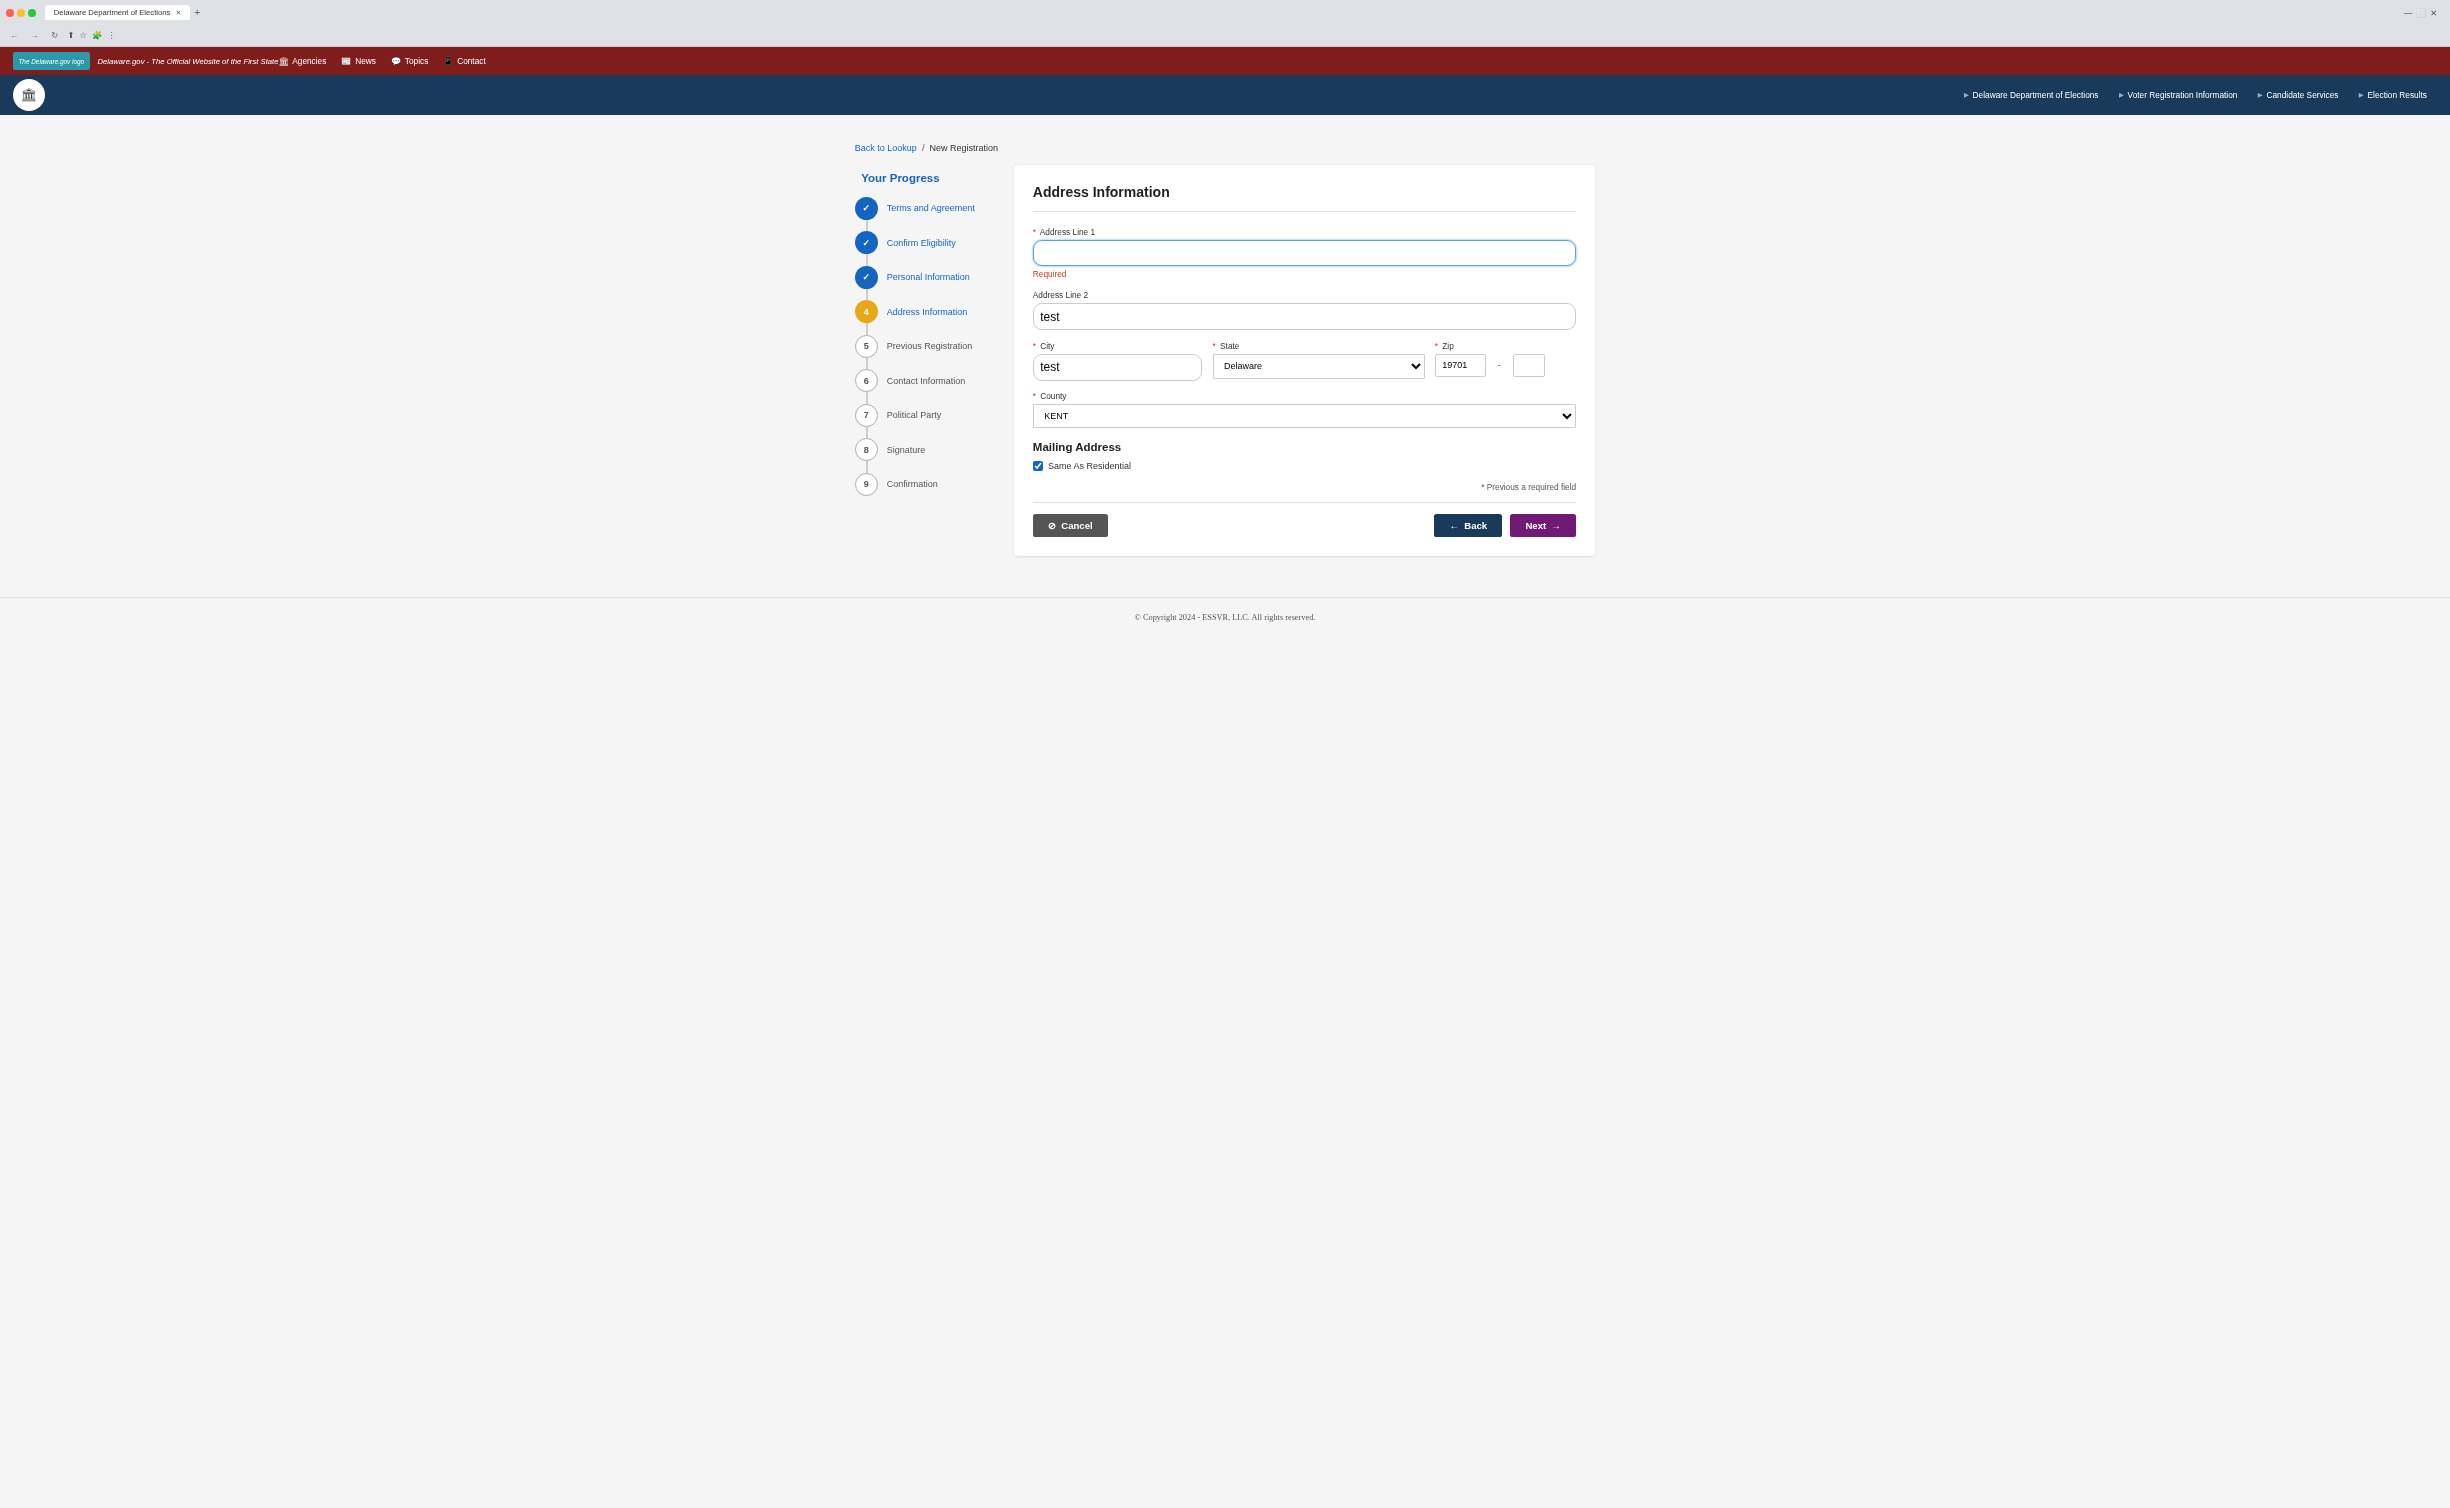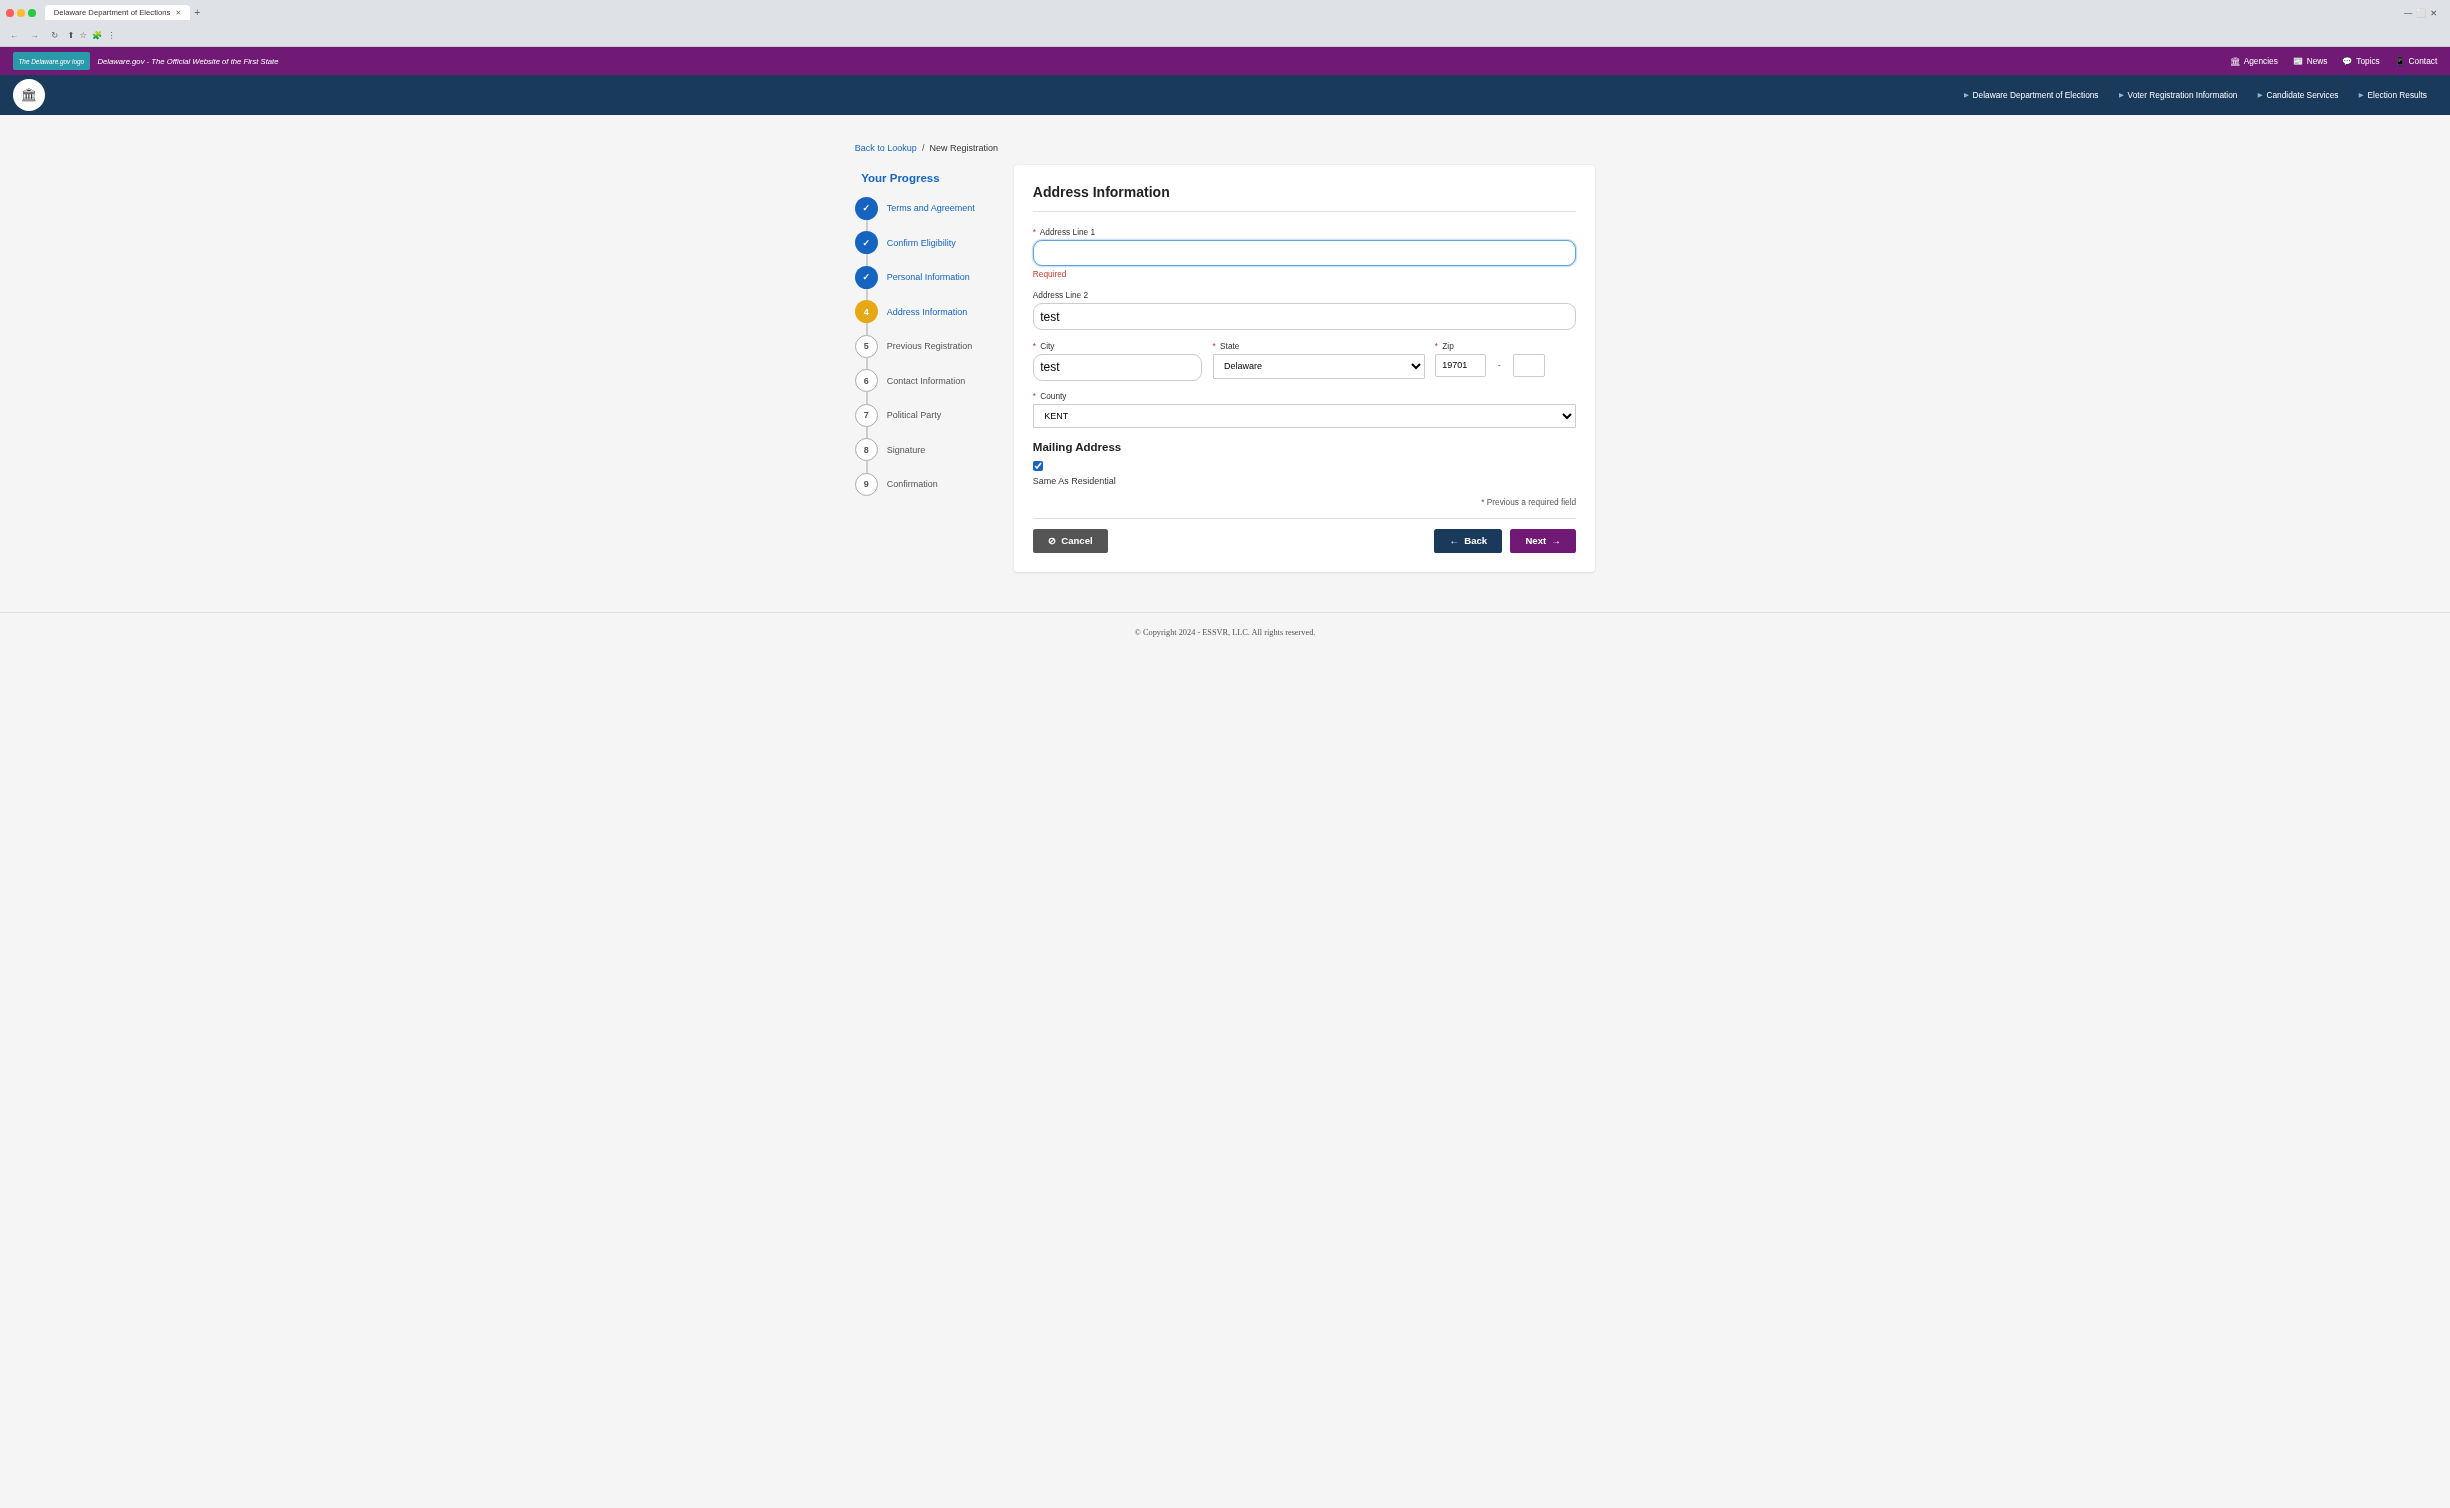--- a/index.html
+++ b/index.html
@@ -71,25 +71,25 @@
       align-items: center;
       gap: 3.8px;
     }
     .address-lock { color: #666; font-size: 7px; }
     .browser-toolbar-icons {
       display: flex; gap: 5.1px; color: #555; font-size: 8.3px;
     }
 
     
     .site-top-bar {
-      background: #701a75;
+      background: #7f1d1d;
       padding: 5.1px 12.8px;
       display: flex;
       align-items: center;
-      justify-content: space-between;
+      justify-content: flex-start;
     }
     .site-logo-area {
       display: flex;
       align-items: center;
       gap: 7.7px;
     }
     .logo-placeholder {
       background: #2a9aaa;
       width: 77px;
       height: 18px;
@@ -328,24 +328,23 @@
 
     .section-subtitle {
       font-size: 11.5px;
       font-weight: bold;
       color: #222;
       margin: 6.4px 0 7.7px;
     }
 
     .checkbox-row {
       display: flex;
-      align-items: flex-start;
+      align-items: flex-end;
       gap: 5.1px;
       margin-bottom: 5.1px;
-      flex-direction: column;
     }
     .checkbox-row input[type="checkbox"] {
       width: 10.2px; height: 10.2px;
       accent-color: #1565c0;
     }
     .checkbox-label {
       font-size: 9px;
       color: #333;
     }
 

